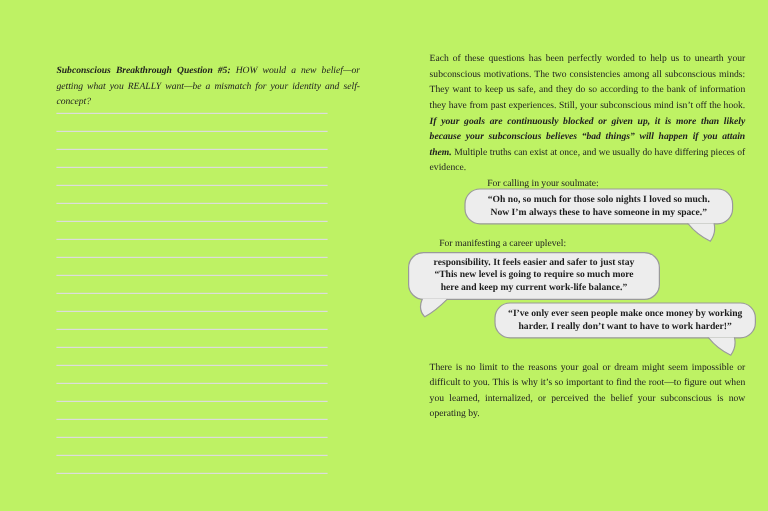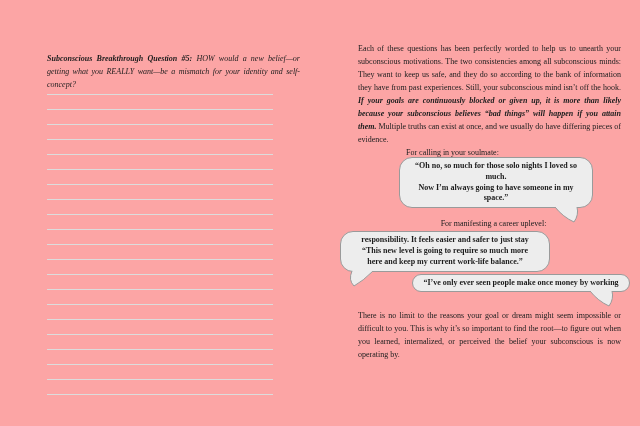--- a/index.html
+++ b/index.html
@@ -2,56 +2,56 @@
 <html><head>
 <meta charset="utf-8">
 <style>
   html,body{margin:0;padding:0;}
   body{
     width:640px;height:426px;background:#ffffff;
     font-family:"Liberation Serif","DejaVu Serif",serif;
     color:#222;overflow:hidden;
   }
   .spread{position:relative;width:640px;height:426px;display:flex;}
-  .page{position:relative;width:320px;height:426px;background:#fca5a5;}
+  .page{position:relative;width:320px;height:426px;background:#bef264;}
 
   
   .heading{
     position:absolute;left:47px;top:44px;width:253px;
     font-size:8px;line-height:13px;color:#1d1d1d;text-align:justify;
   }
   .heading .hb{font-weight:bold;font-style:italic;}
   .heading .hi{font-style:italic;}
   .rules{position:absolute;left:47px;top:81px;width:226px;}
   .rule{height:13px;border-bottom:1px solid #dcdcdc;margin-bottom:1px;}
 
   
   .content{
     position:absolute;left:38px;top:42px;width:263px;
     font-size:8px;line-height:13px;color:#202020;
   }
   .para{margin:0;text-align:justify;}
   .para .emph{font-weight:bold;font-style:italic;}
   .para.indent{text-indent:10px;}
   .lead-label{margin:0;text-align:left;padding-left:48px;}
-  .lead-label.pad{padding-left:8px;text-align:center;}
+  .lead-label.pad{padding-left:8px;}
 
   .bubble-wrap{position:relative;}
   .bubble{
     position:relative;background:#ededed;border:1px solid #9a9a9a;
     border-radius:13px;padding:3px 9px;
     font-weight:bold;font-size:8px;line-height:10.8px;
     text-align:center;color:#1b1b1b;box-sizing:border-box;
   }
   .bubble .bline{display:block;}
   .tail{position:absolute;}
   .tail.right{top:calc(100% - 1px);}
   .tail.left{top:calc(100% - 1px);}
 
-  .b1{margin-top:-2px;margin-left:41px;width:194px;}
+  .b1{margin-top:-2px;margin-left:29px;width:224px;}
   .b1 .tail{right:14px;}
   .b2{margin-top:1px;margin-left:-18px;width:210px;}
   .b2 .tail{left:8px;}
   .b3{margin-top:2px;margin-left:54px;width:218px;}
   .b3 .tail{right:16px;}
 
   .lbl2{margin-top:9px;}
   .lbl3{margin-top:11px;}
   .pfinal{margin-top:17px;}
 </style>
@@ -91,21 +91,21 @@
     <div class="content">
 
       <p class="para"><span>Each of these questions has been perfectly worded to help us to unearth your subconscious motivations. The two consistencies among all subconscious minds: They want to keep us safe, and they do so according to the bank of information they have from past experiences. Still, your subconscious mind isn’t off the hook. </span><span class="emph">If your goals are continuously blocked or given up, it is more than likely because your subconscious believes “bad things” will happen if you attain them.</span><span> Multiple truths can exist at once, and we usually do have differing pieces of evidence.</span></p>
 
 
       <p class="lead-label">For calling in your soulmate:</p>
 
       <div class="bubble-wrap b1">
         <div class="bubble">
           <span class="bline">“Oh no, so much for those solo nights I loved so much.</span>
-          <span class="bline">Now I’m always going to have someone in my space.”</span>
+          <span class="bline">Now I’m always these to have someone in my space.”</span>
         </div>
         <svg class="tail right" width="26" height="16" viewBox="0 0 26 16">
           <path d="M2,0 Q10,10 21,15 Q26,8 24,0 Z" fill="#ededed"></path>
           <path d="M2,0 Q10,10 21,15 Q26,8 24,0" fill="none" stroke="#9a9a9a" stroke-width="1"></path>
         </svg>
       </div>
 
       <p class="lead-label pad lbl2">For manifesting a career uplevel:</p>
 
       <div class="bubble-wrap b2">
@@ -117,20 +117,21 @@
         <svg class="tail left" width="28" height="16" viewBox="0 0 28 16">
           <path d="M4,0 Q0,9 6,15 Q15,10 25,0 Z" fill="#ededed"></path>
           <path d="M4,0 Q0,9 6,15 Q15,10 25,0" fill="none" stroke="#9a9a9a" stroke-width="1"></path>
         </svg>
       </div>
 
 
       <div class="bubble-wrap b3">
         <div class="bubble">
           <span class="bline">“I’ve only ever seen people make once money by working</span>
+          <span class="bline">harder. I really don’t want to have to work harder!”</span>
         </div>
         <svg class="tail right" width="26" height="16" viewBox="0 0 26 16">
           <path d="M2,0 Q10,10 21,15 Q26,8 24,0 Z" fill="#ededed"></path>
           <path d="M2,0 Q10,10 21,15 Q26,8 24,0" fill="none" stroke="#9a9a9a" stroke-width="1"></path>
         </svg>
       </div>
 
       <p class="para pfinal">There is no limit to the reasons your goal or dream might seem impossible or difficult to you. This is why it’s so important to find the root—to figure out when you learned, internalized, or perceived the belief your subconscious is now operating by.</p>
 
     </div>

